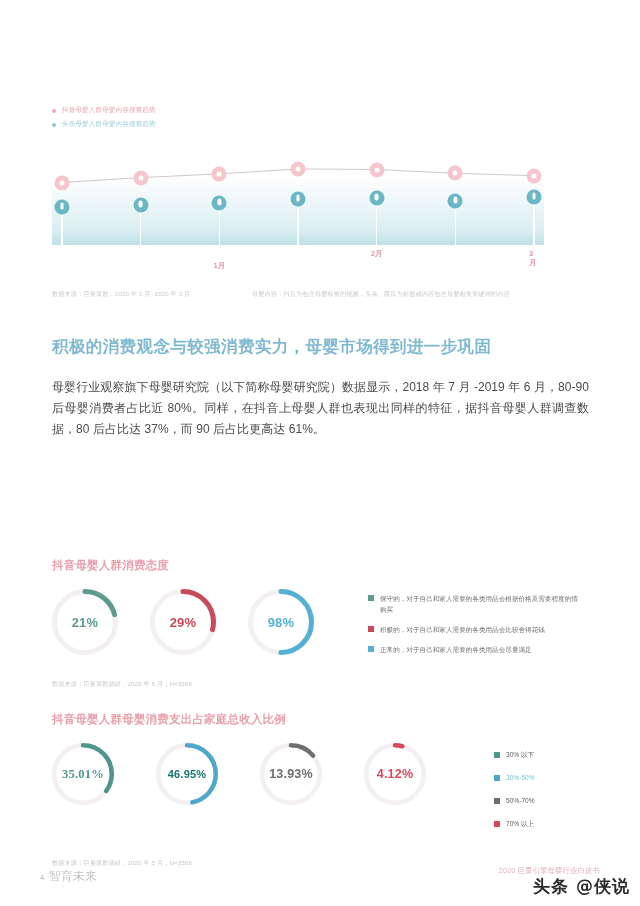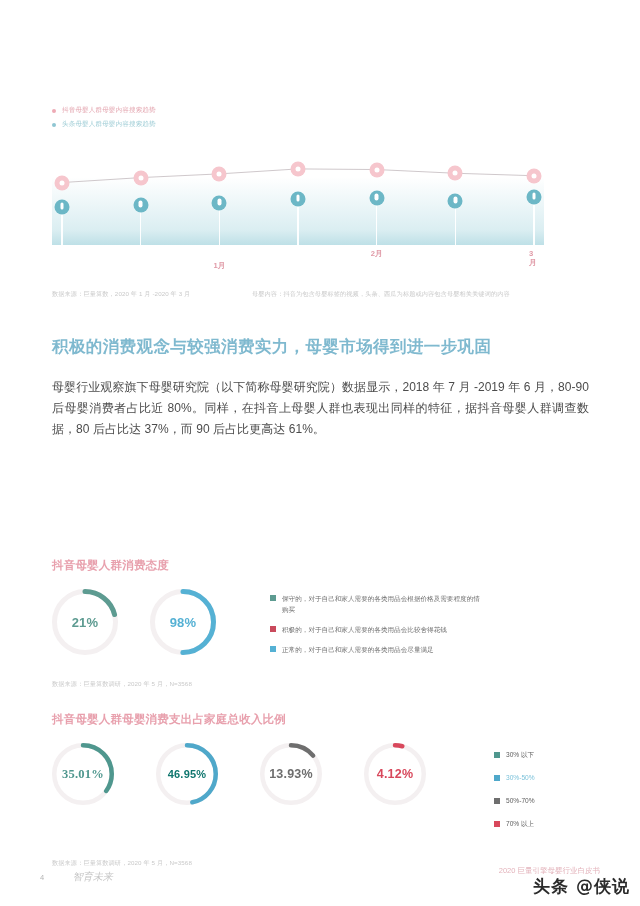--- a/index.html
+++ b/index.html
@@ -146,21 +146,21 @@
   .dlegend .sw {
     width: 6px; height: 6px; flex: none;
     margin-right: 6px; margin-top: 2px;
   }
   .dlegend2 .item { margin-bottom: 12px; align-items: center; }
   .dlegend2 .sw { margin-top: 0; }
 
   
   .footer { position: absolute; left: 40px; top: 866px; width: 560px; }
   .footer .pnum { font-size: 7.5px; color: #b5b5b5; }
-  .footer .ltxt { font-size: 10px; color: #c5c5c5; margin-left: 24px; font-style: italic; }
+  .footer .ltxt { font-size: 12px; color: #c5c5c5; margin-left: 0; }
   .footer .rtxt {
     position: absolute; right: 0; top: 0;
     font-size: 7.5px; color: #e3b3bb;
   }
   .watermark {
     position: absolute;
     right: 10px; bottom: 8px;
     font-size: 17px;
     font-weight: bold;
     color: #2b2b2b;
@@ -234,20 +234,26 @@
       <div class="donut-row" id="attitude-donuts" style="margin-top:0">
           <div class="donut-wrap" style="margin-right: 32px;">
             <div style="position: relative; width: 66px; height: 66px;"><svg width="66" height="66">
                 <circle cx="33" cy="33" r="30.5" fill="none" stroke="#f4f0f1" stroke-width="5"></circle>
                 <circle cx="33" cy="33" r="30.5" fill="none" stroke="#5d9b91" stroke-width="5" stroke-linecap="round" stroke-dasharray="40.24380189248525 191.63715186897738" transform="rotate(-90 33 33)"></circle>
               </svg><div style="position: absolute; inset: 0px; display: flex; align-items: center; justify-content: center; font-size: 13px; font-weight: bold; color: rgb(93, 155, 145); letter-spacing: 0.2px;">21%</div></div>
           </div>
           <div class="donut-wrap" style="margin-right: 32px;">
             <div style="position: relative; width: 66px; height: 66px;"><svg width="66" height="66">
                 <circle cx="33" cy="33" r="30.5" fill="none" stroke="#f4f0f1" stroke-width="5"></circle>
+                <circle cx="33" cy="33" r="30.5" fill="none" stroke="#c94a5c" stroke-width="5" stroke-linecap="round" stroke-dasharray="55.57477404200344 191.63715186897738" transform="rotate(-90 33 33)"></circle>
+              </svg><div style="position: absolute; inset: 0px; display: flex; align-items: center; justify-content: center; font-size: 13px; font-weight: bold; color: rgb(201, 74, 92); letter-spacing: 0.2px;">29%</div></div>
+          </div>
+          <div class="donut-wrap" style="margin-right: 32px;">
+            <div style="position: relative; width: 66px; height: 66px;"><svg width="66" height="66">
+                <circle cx="33" cy="33" r="30.5" fill="none" stroke="#f4f0f1" stroke-width="5"></circle>
                 <circle cx="33" cy="33" r="30.5" fill="none" stroke="#55b1d4" stroke-width="5" stroke-linecap="round" stroke-dasharray="95.81857593448869 191.63715186897738" transform="rotate(-90 33 33)"></circle>
               </svg><div style="position: absolute; inset: 0px; display: flex; align-items: center; justify-content: center; font-size: 13px; font-weight: bold; color: rgb(85, 177, 212); letter-spacing: 0.2px;">98%</div></div>
           </div>
         </div>
       <div class="dlegend" id="attitude-legend" style="margin-left:22px;margin-top:4px;width:215px">
           <div class="item">
             <span class="sw" style="background: rgb(93, 155, 145);"></span>
             <span>保守的，对于自己和家人需要的各类用品会根据价格及需要程度的情购买</span>
           </div>
           <div class="item">

